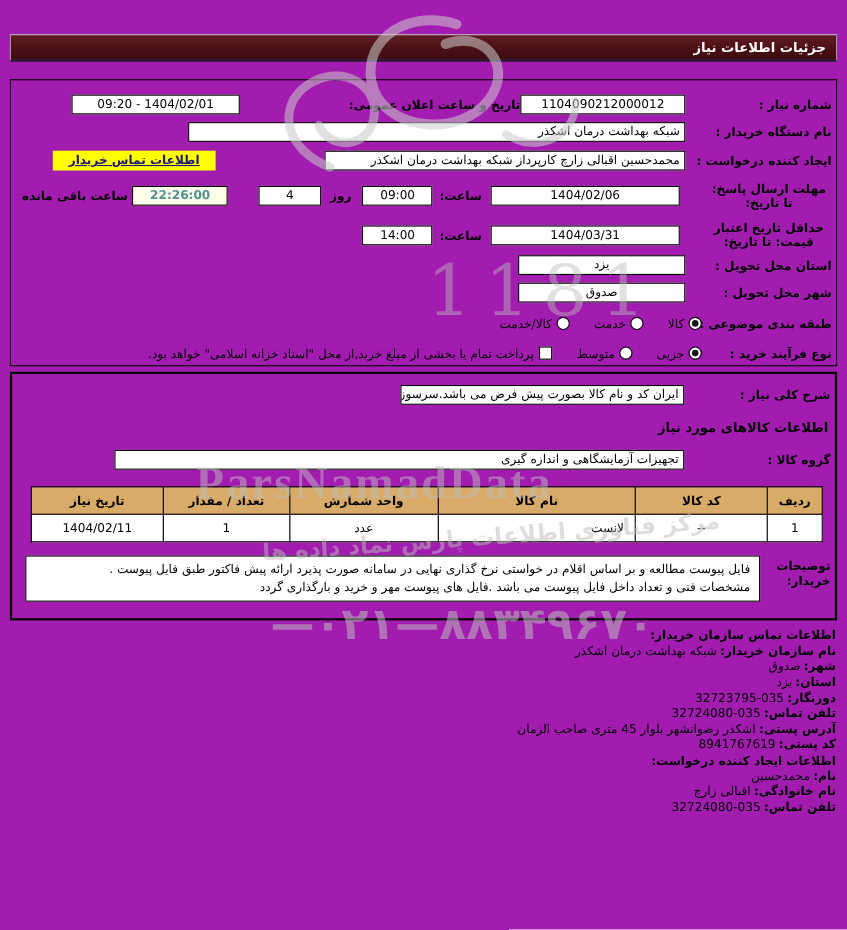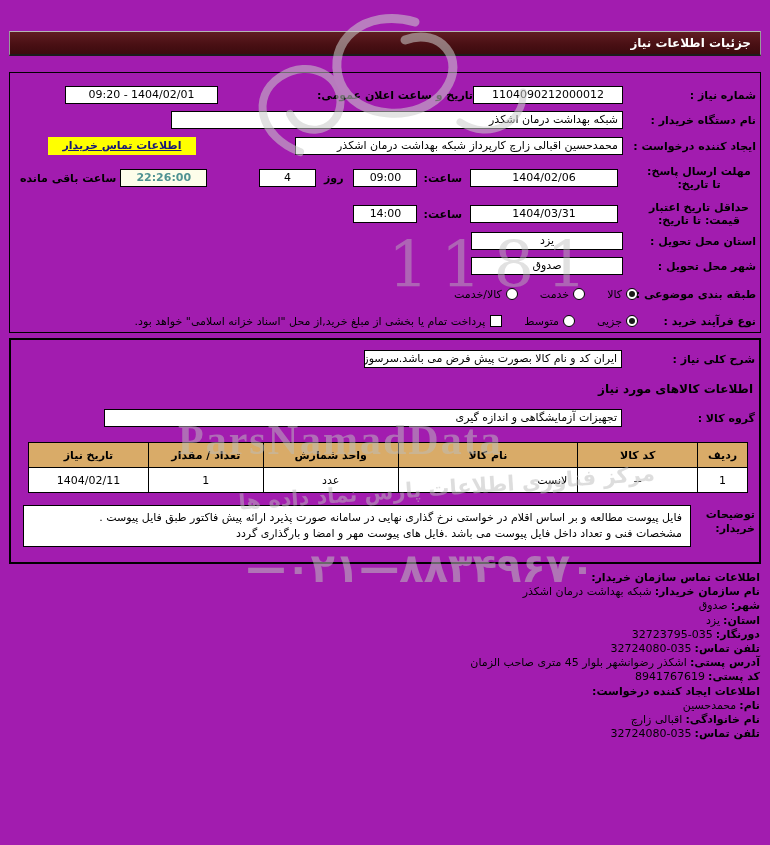--- a/index.html
+++ b/index.html
@@ -22,21 +22,21 @@
   .frow{display:flex;align-items:center}
   .lbl{font-weight:bold;white-space:nowrap}
   .lblw{width:133px;font-weight:bold;white-space:nowrap}
   .lblc{width:118px;font-weight:bold;white-space:nowrap}
   .lbl2{width:114px;font-weight:bold;line-height:13px;text-align:center}
   .tbox{height:18px;line-height:16px;border:1px solid #000;background:#fff;padding:0 4px;
         overflow:hidden;white-space:nowrap}
   .cen{text-align:center}
   .ltr{direction:ltr}
   .w150{width:150px}.w153{width:153px}.w452{width:452px}.w397{width:328px}
-  .w148{width:148px}.w64{width:64px}.w57{width:57px}.w87{width:87px}
+  .w148{width:172px}.w64{width:64px}.w57{width:57px}.w87{width:87px}
   .w152{width:152px}.w258{width:258px}.w518{width:518px}
   .mr4{margin-right:4px}.mr6{margin-right:6px}.mr8{margin-right:8px}.mr10{margin-right:10px}
   .mr12{}.mr22{margin-right:22px}
   .mr24{margin-right:24px}
   .pinleft{margin-right:auto;margin-left:45px}
   .remain{margin-right:auto;background:#fdfdea;color:#4f9292;font-weight:bold}
 
   .r1{margin-top:3px;height:20px}.r2{margin-top:5px;height:20px}.r3{margin-top:6px;height:20px}
   .r4{margin-top:4px;height:36px}.r5{margin-top:0;height:36px}.r6{margin-top:0;height:18px}
   .r7{margin-top:7px;height:18px}.r8{margin-top:12px;height:14px}.r9{margin-top:13px;height:14px}
@@ -217,21 +217,21 @@
           <td>1</td>
           <td class="ltr">1404/02/11</td>
         </tr>
       </tbody>
     </table>
 
     <div class="frow g3">
       <div class="lbl notes-lbl">توضیحات خریدار:</div>
       <div class="notes-box">
         <div>فایل پیوست مطالعه و بر اساس اقلام در خواستی نرخ گذاری نهایی در سامانه صورت پذیرد ارائه پیش فاکتور طبق فایل پیوست .</div>
-        <div>مشخصات فنی و تعداد داخل فایل پیوست می باشد .فایل های پیوست مهر و امضا و بارگذاری گردد</div>
+        <div>مشخصات فنی و تعداد داخل فایل پیوست می باشد .فایل های پیوست مهر و خرید و بارگذاری گردد</div>
       </div>
     </div>
   </div>
 
   <div id="contact">
     <div class="chead">اطلاعات تماس سازمان خریدار:</div>
     <div class="cline">
       <b>نام سازمان خریدار:</b><span>شبکه بهداشت درمان اشکذر</span>
     </div>
     <div class="cline">

